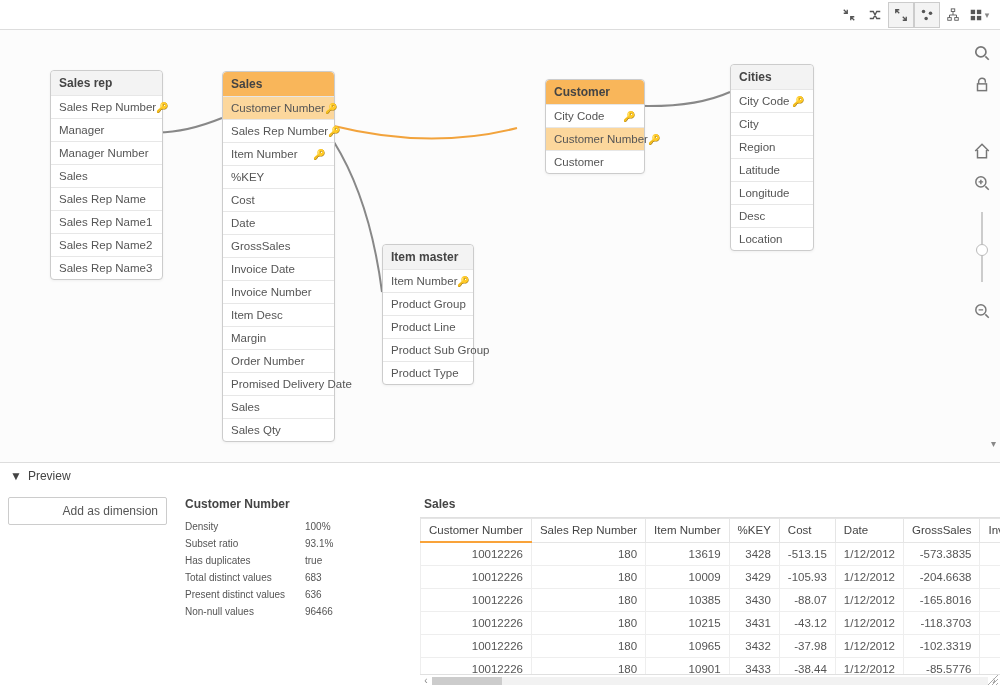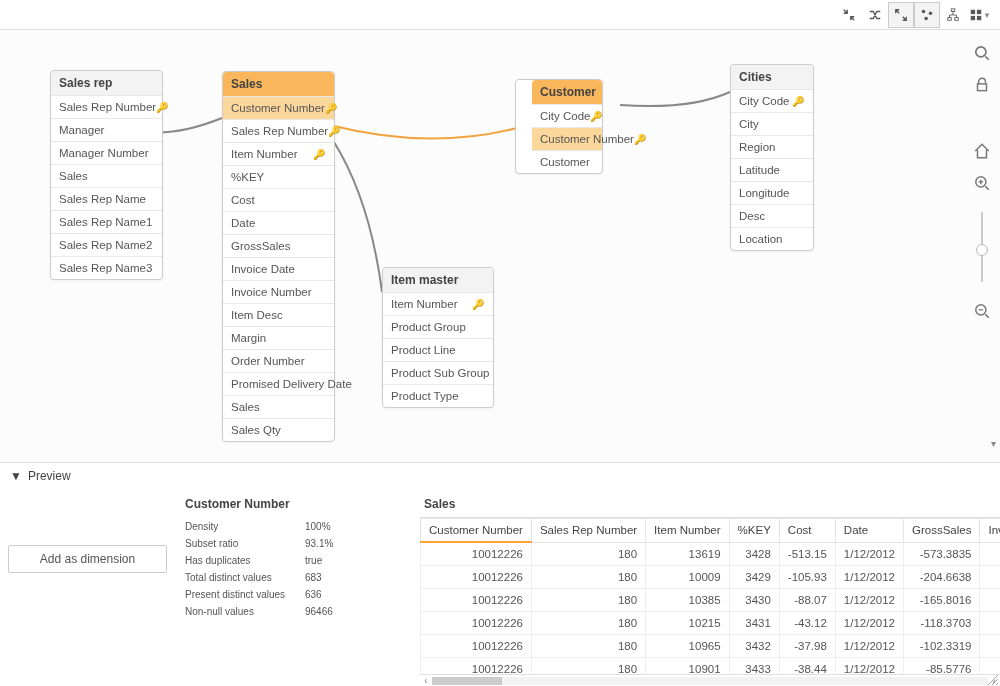--- a/index.html
+++ b/index.html
@@ -140,25 +140,24 @@
   padding: 8px;
   display:flex;
   flex-direction:column;
   gap:8px;
 }
 .btn {
   border:1px solid #ccc;
   background:#fff;
   padding:6px 8px;
   font-size:12px;
-  text-align:center;
+  text-align:right;
   cursor:pointer;
   border-radius:2px;
   color:#555;
-  margin-top:48px;
 }
 .pane-mid {
   width: 245px;
   padding: 8px 10px;
 }
 .pane-mid .title {
   font-weight:600;
   color:#444;
   margin-bottom:10px;
 }
@@ -371,36 +370,36 @@
         <span>Promised Delivery Date</span>
       </div>
     <div class="row">
         <span>Sales</span>
       </div>
     <div class="row">
         <span>Sales Qty</span>
       </div>
   </div>
 
-  <div class="entity highlight" style="left:515px; top:49px; width:88px;padding-left:16px;">
+  <div class="entity highlight" style="left:545px; top:49px; width:100px;">
     <div class="entity-header">Customer</div>
     <div class="row">
         <span>City Code</span>
         <span class="key-icon">🔑</span>
       </div>
     <div class="row hl-row">
         <span>Customer Number</span>
         <span class="key-icon">🔑</span>
       </div>
     <div class="row">
         <span>Customer</span>
       </div>
   </div>
 
-  <div class="entity" style="left:382px; top:237px; width:112px;">
+  <div class="entity" style="left:382px; top:214px; width:92px;">
     <div class="entity-header">Item master</div>
     <div class="row">
         <span>Item Number</span>
         <span class="key-icon">🔑</span>
       </div>
     <div class="row">
         <span>Product Group</span>
       </div>
     <div class="row">
         <span>Product Line</span>

